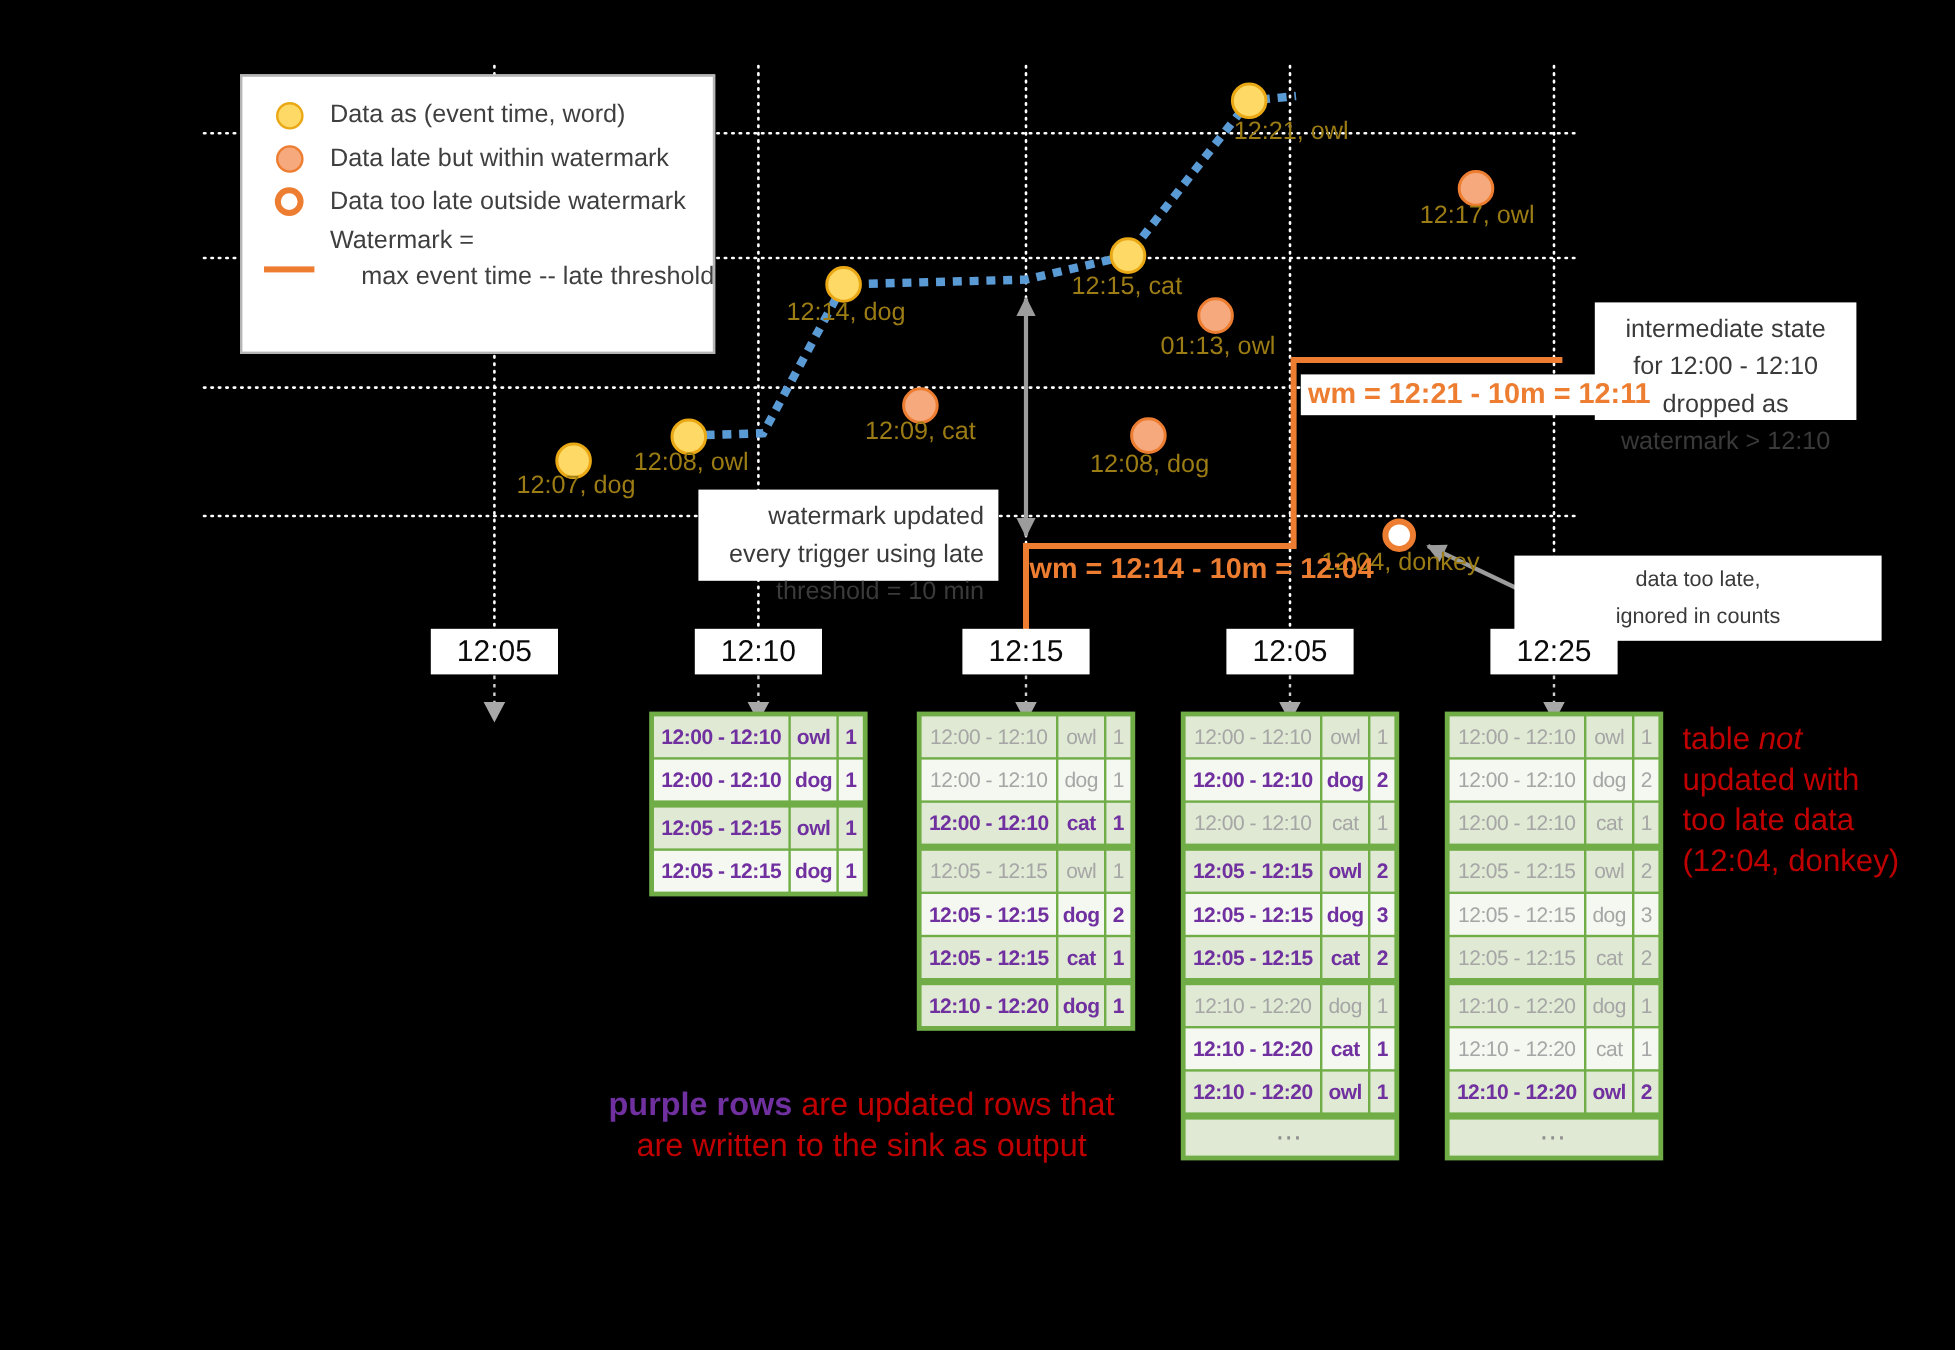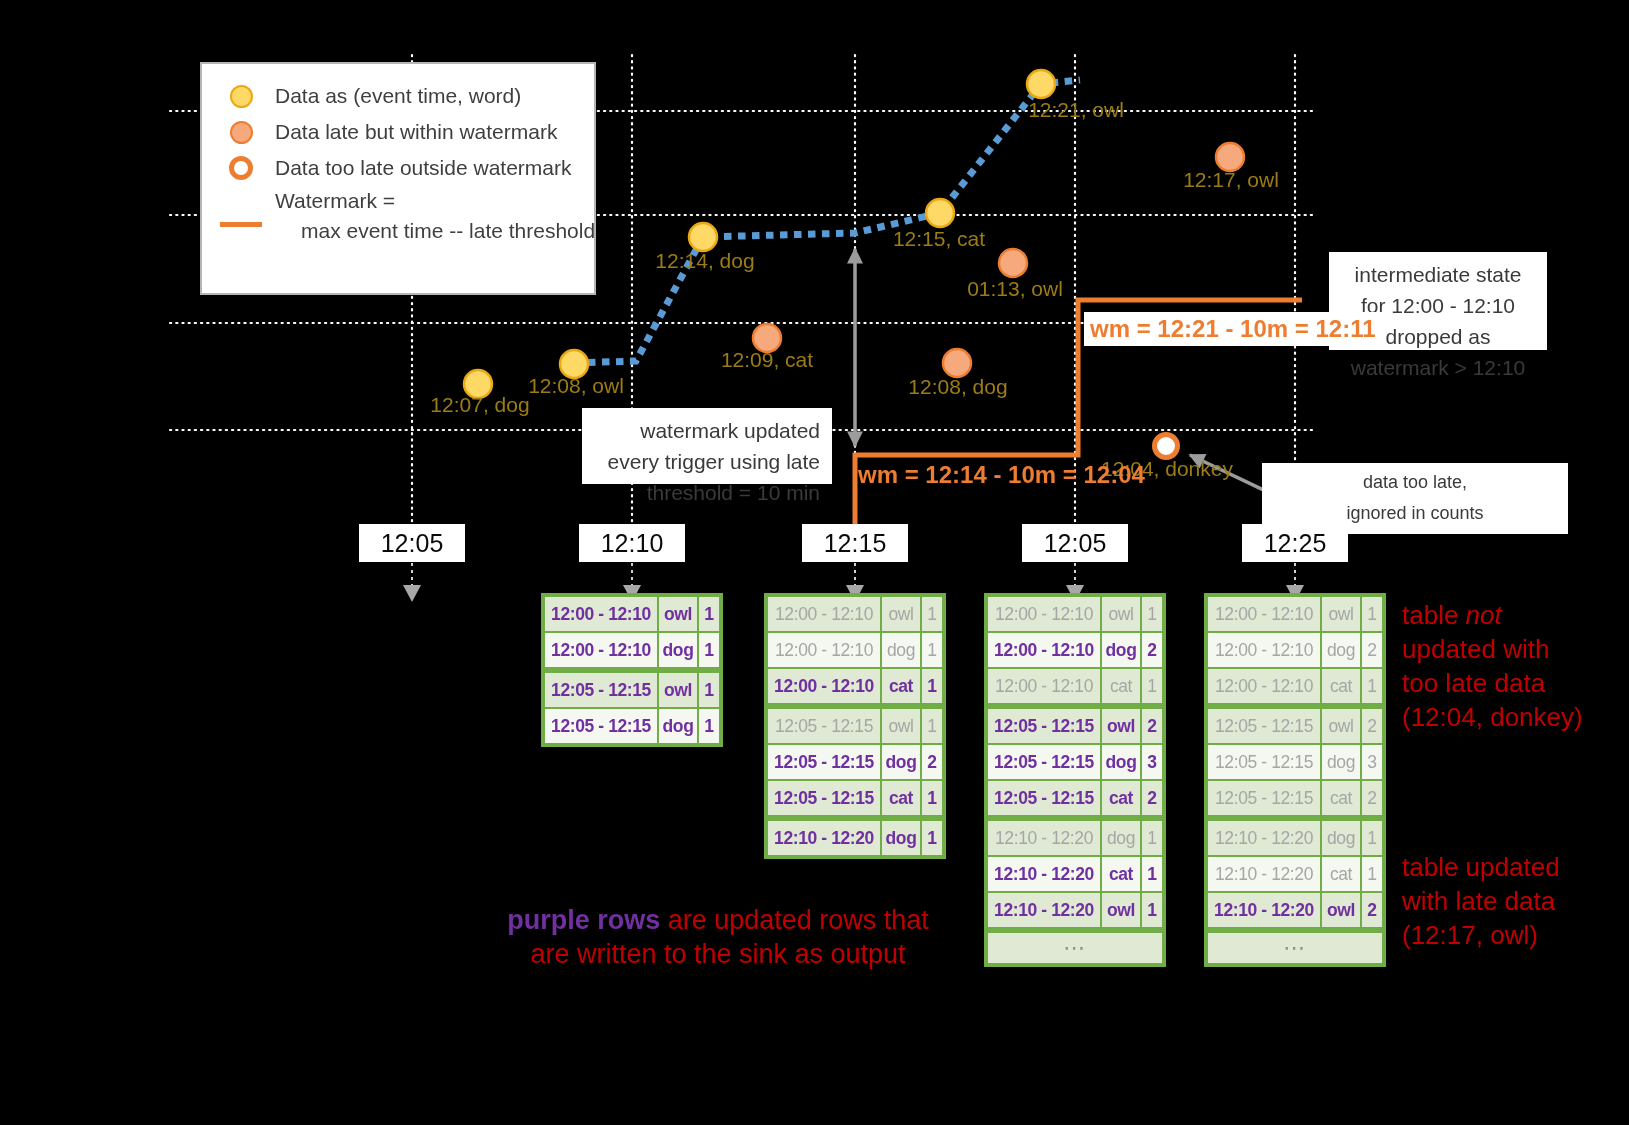--- a/index.html
+++ b/index.html
@@ -175,25 +175,20 @@
   <div id="bottom-note" class="red-note">
     <div id="bottom-note-l1"><span class="t-purple" style="font-weight: 700;">purple rows</span><span class="t-red"> are updated rows that</span></div>
     <div id="bottom-note-l2"><span class="t-red">are written to the sink as output</span></div>
   </div>
   <div id="right-note-1" class="red-note">
       <div><span class="t-red">table </span><span class="t-red t-italic">not</span></div>
       <div><span class="t-red">updated with</span></div>
       <div><span class="t-red">too late data</span></div>
       <div><span class="t-red">(12:04, donkey)</span></div>
     </div>
-  <div id="right-note-2" class="red-note">
-      <div><span class="t-red">table updated</span></div>
-      <div><span class="t-red">with late data</span></div>
-      <div><span class="t-red">(12:17, owl)</span></div>
-    </div>
 
   <div id="c-ticks">
       <div class="tick" style="left: 359px; top: 524px;">12:05</div>
       <div class="tick" style="left: 579px; top: 524px;">12:10</div>
       <div class="tick" style="left: 802px; top: 524px;">12:15</div>
       <div class="tick" style="left: 1022px; top: 524px;">12:05</div>
       <div class="tick" style="left: 1242px; top: 524px;">12:25</div>
     </div>
   <div id="c-plabels">
       <div class="plabel" style="left: 480px; top: 405px;">12:07, dog</div>

